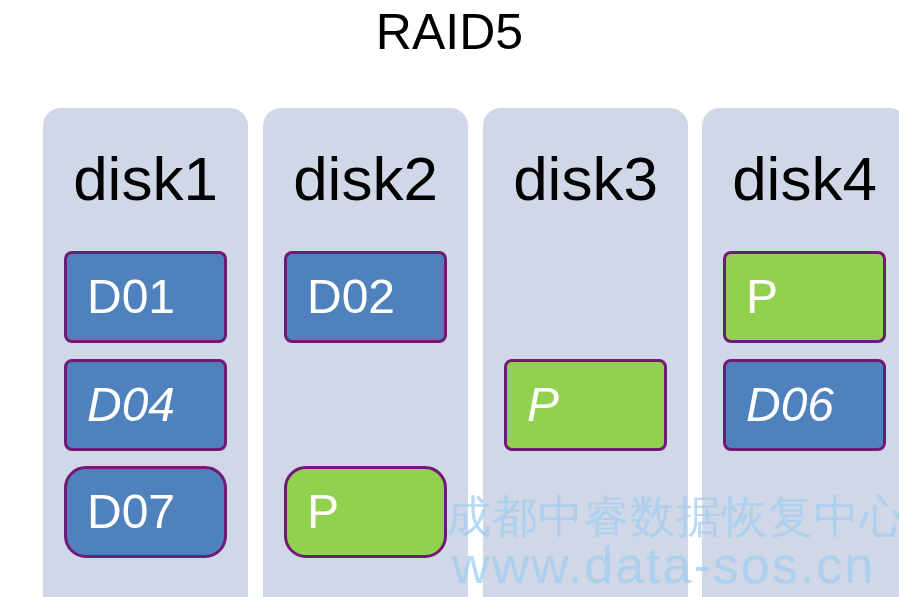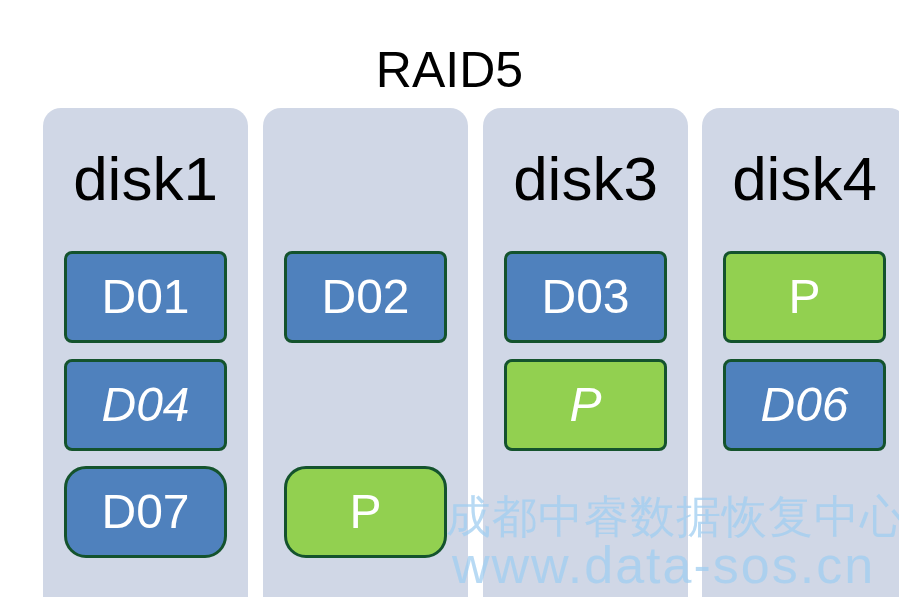--- a/index.html
+++ b/index.html
@@ -2,34 +2,34 @@
 <html><head>
 <meta charset="utf-8">
 <style>
   html, body { margin: 0; padding: 0; }
   body {
     width: 899px; height: 597px; background: #ffffff; position: relative; overflow: hidden;
     font-family: "Liberation Sans", "DejaVu Sans", sans-serif;
   }
   .title {
     position: absolute; left: 0; width: 899px; top: 2px; text-align: center;
-    font-size: 50px; color: #000; line-height: 60px; margin-top: 38px;
+    font-size: 50px; color: #000; line-height: 60px;
   }
   .disk {
     position: absolute; top: 108px; width: 205px; height: 577px;
     background: #d0d7e6; border-radius: 18px; margin-left: 24px;
   }
   .disk-label {
     position: absolute; top: 36px; left: 0; width: 100%; text-align: center;
     font-size: 62px; line-height: 70px; color: #000;
   }
   .block {
     position: absolute; left: 21px; width: 163px; height: 92px;
-    border: 3px solid #14532d; border-radius: 8px; box-sizing: border-box;
-    color: #fff; font-size: 48px; line-height: 86px; text-align: center;
+    border: 3px solid #701a75; border-radius: 8px; box-sizing: border-box;
+    color: #fff; font-size: 48px; line-height: 86px; text-align: left; padding-left: 20px;
   }
   .block.data { background: #4f81bd; }
   .block.parity { background: #92d050; }
   .b0 { top: 143px; }
   .b1 { top: 251px; font-style: italic; }
   .b2 { top: 358px; border-radius: 22px; }
   .watermark {
     position: absolute; pointer-events: none; color: rgba(160, 205, 240, 0.75);
     white-space: nowrap;
   }
@@ -42,27 +42,27 @@
 <div class="title">RAID5</div>
 
 <div class="disk" style="left:19px">
   <div class="disk-label">disk1</div>
   <div class="block data b0">D01</div>
   <div class="block data b1">D04</div>
   <div class="block data b2">D07</div>
 </div>
 
 <div class="disk" style="left:239px">
+  <div class="disk-label">disk2</div>
   <div class="block data b0">D02</div>
   <div class="block parity b2">P</div>
 </div>
 
 <div class="disk" style="left:459px">
   <div class="disk-label">disk3</div>
-  <div class="block data b0">D03</div>
   <div class="block parity b1">P</div>
 </div>
 
 <div class="disk" style="left:678px">
   <div class="disk-label">disk4</div>
   <div class="block parity b0">P</div>
   <div class="block data b1">D06</div>
 </div>
 
 <div class="watermark wm1">成都中睿数据恢复中心</div>

